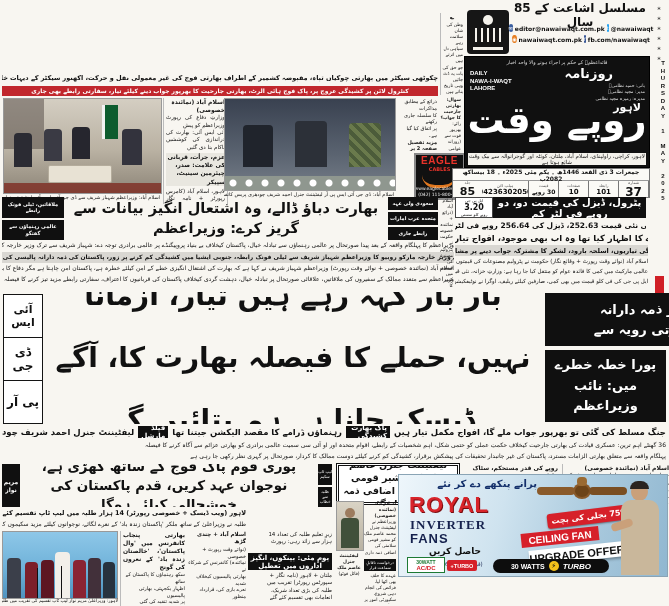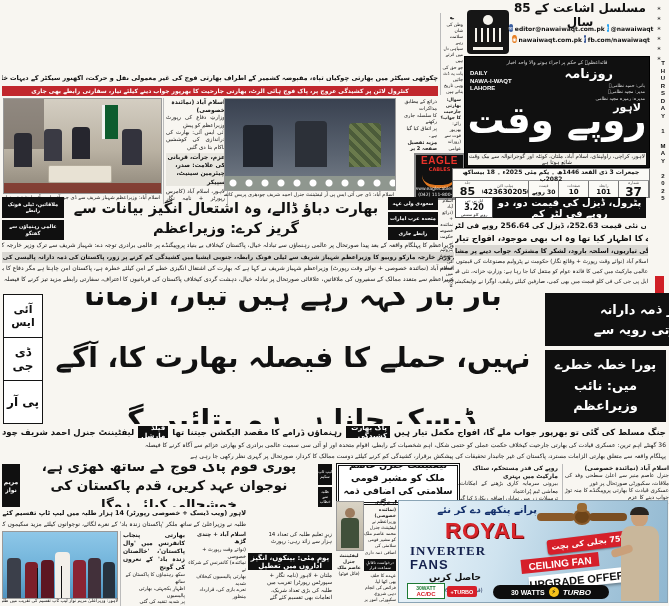--- a/index.html
+++ b/index.html
@@ -322,23 +322,23 @@
     <span class="f4">سونپ دی، نوٹیفکیشن جاری</span>
 
   </div>
   <div class="a blk c rtl cl" style="left:364px;top:559px;width:32px;height:12px;font-size:4px;">درخواست ناقابلِ سماعت قرار</div>
   <div class="a rtl col cl" style="left:364px;top:573px;width:32px;height:31px;">
     <span class="f4">عہدے کا حلف بھی اٹھا لیا،</span>
     <span class="f4">فرائض کی انجام دہی شروع،</span>
     <span class="f4">سکیورٹی امور پر مشاورت</span>
   </div>
 
-  <div class="a cl" style="left:398px;top:500px;width:268px;height:101px;border:1px solid #8aa4b5;background:linear-gradient(105deg,#eef6fb 0%,#cfe3ef 38%,#a9c9dd 70%,#90b7d0 100%);">
+  <div class="a cl" style="left:398px;top:474px;width:268px;height:101px;border:1px solid #8aa4b5;background:linear-gradient(105deg,#eef6fb 0%,#cfe3ef 38%,#a9c9dd 70%,#90b7d0 100%);">
     <div class="a rtl b" style="left:8px;top:3px;width:130px;font-size:10px;color:#14306b;">پرانے پنکھے دے کر نئے</div>
-    <div class="a ltr" style="left:10px;top:17px;font-family:'Liberation Sans',sans-serif;font-weight:900;font-size:22px;color:#d8242a;letter-spacing:1px;text-shadow:1px 1px 0 #7a0d10;margin-left:36px;">ROYAL</div>
+    <div class="a ltr" style="left:10px;top:17px;font-family:'Liberation Sans',sans-serif;font-weight:900;font-size:22px;color:#d8242a;letter-spacing:1px;text-shadow:1px 1px 0 #7a0d10;">ROYAL</div>
     <div class="a ltr b" style="left:11px;top:42px;font-family:Liberation Serif, serif;font-size:13px;color:#15214d;letter-spacing:1px;">INVERTER</div>
     <div class="a ltr b" style="left:11px;top:56px;font-family:'Liberation Sans',sans-serif;font-size:13px;color:#15214d;letter-spacing:1px;">FANS</div>
     <div class="a rtl b" style="left:30px;top:71px;font-size:9px;color:#111;">حاصل کریں</div>
     <div class="a rtl" style="left:8px;top:86px;font-size:5.5px;color:#15214d;">(قیمت میں 2600 روپے تک بچت)</div>
 
     <div class="a" style="left:138px;top:2px;width:90px;height:26px;">
       <div class="a" style="left:38px;top:8px;width:14px;height:12px;border-radius:50%;background:#6d4418;box-shadow:0 0 0 2px #8a5a2a;"></div>
       <div class="a" style="left:0;top:10px;width:38px;height:8px;border-radius:6px;background:#8a5a2a;"></div>
       <div class="a" style="left:52px;top:10px;width:38px;height:8px;border-radius:6px;background:#7a4e22;"></div>
       <div class="a" style="left:40px;top:0;width:10px;height:9px;border-radius:4px;background:#9a6a32;"></div>

